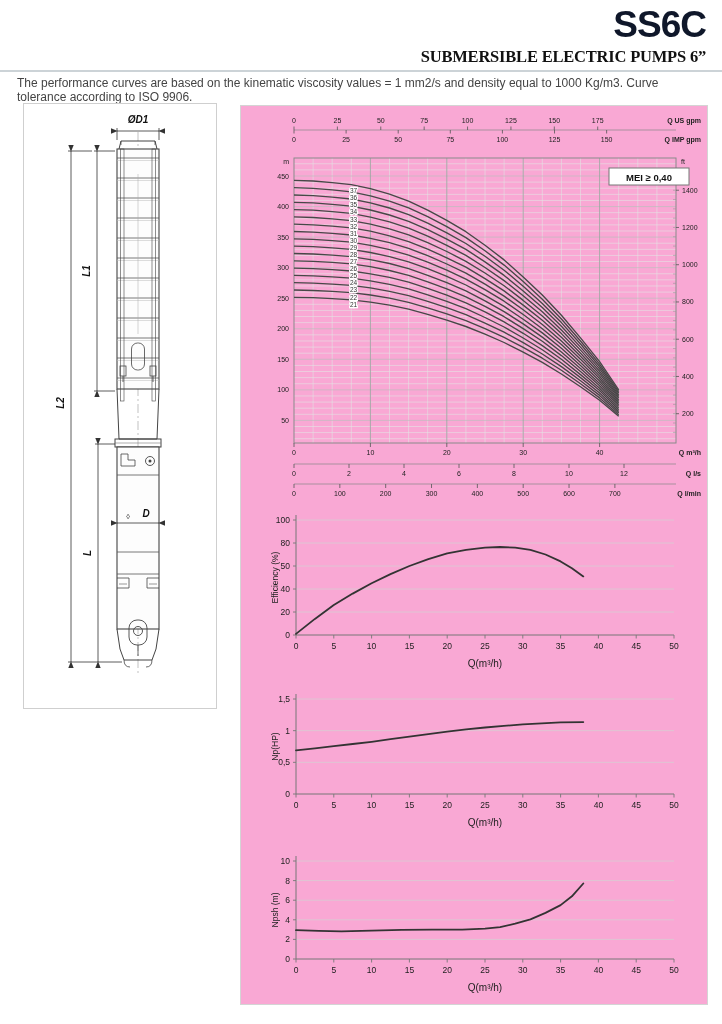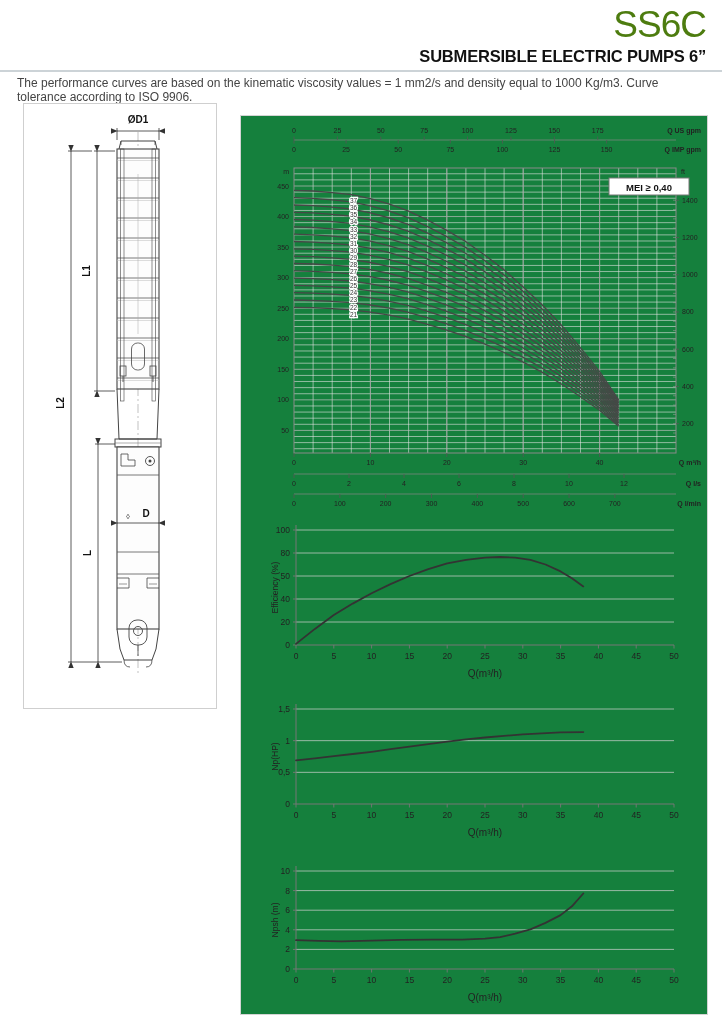--- a/index.html
+++ b/index.html
@@ -1,26 +1,26 @@
 <!DOCTYPE html>
 <html><head>
 <meta charset="utf-8">
 <style>
   html,body{margin:0;padding:0;background:#fff;}
   .page{position:relative;width:722px;height:1024px;background:#fff;overflow:hidden;
         font-family:"Liberation Sans",sans-serif;color:#1a1a1a;}
   .titleblock{position:absolute;top:5px;right:16px;text-align:right;}
-  .title{font-size:37px;font-weight:400;letter-spacing:-1px;line-height:40px;color:#4d7c0f;}
-  .subtitle{font-size:16.5px;font-weight:700;letter-spacing:-0.2px;color:#111;margin-top:2px;}
+  .title{font-size:37px;font-weight:700;letter-spacing:-1px;line-height:40px;color:#0f172a;}
+  .subtitle{font-size:16.5px;font-weight:700;letter-spacing:-0.2px;color:#111;margin-top:2px;font-family:Liberation Serif, serif;}
   .divider{position:absolute;top:70px;left:0;width:722px;height:2px;background:#ccd3d7;}
   .note{position:absolute;top:76px;left:17px;width:690px;font-size:12px;color:#444;}
   .drawingbox{position:absolute;left:23px;top:103px;width:192px;height:604px;
-              border:1px solid #cfcfcf;background:#fff;}
-  .chartbox{position:absolute;left:240px;top:115px;width:466px;height:898px;
-            border:1.5px solid #d4d4d4;background:#15803d;}
+              border:1px solid #cfcfcf;background:#fff;font-style:italic;}
+  .chartbox{position:absolute;left:240px;top:105px;width:466px;height:898px;
+            border:1.5px solid #d4d4d4;background:#f9a8d4;}
   svg{display:block;}
   svg text{font-family:"Liberation Sans",sans-serif;fill:#222;}
   .tick{font-size:7px;}
   .unit{font-size:7px;font-weight:700;}
   .curvelab{font-size:6.5px;fill:#333;paint-order:stroke;stroke:#fff;stroke-width:2.5px;}
   .badgetxt{font-size:9.5px;font-weight:700;fill:#111;}
   .stick{font-size:8.5px;}
   .slab{font-size:8.5px;}
   .sxlab{font-size:10px;}
   .dim{font-size:10px;font-weight:700;fill:#111;}

